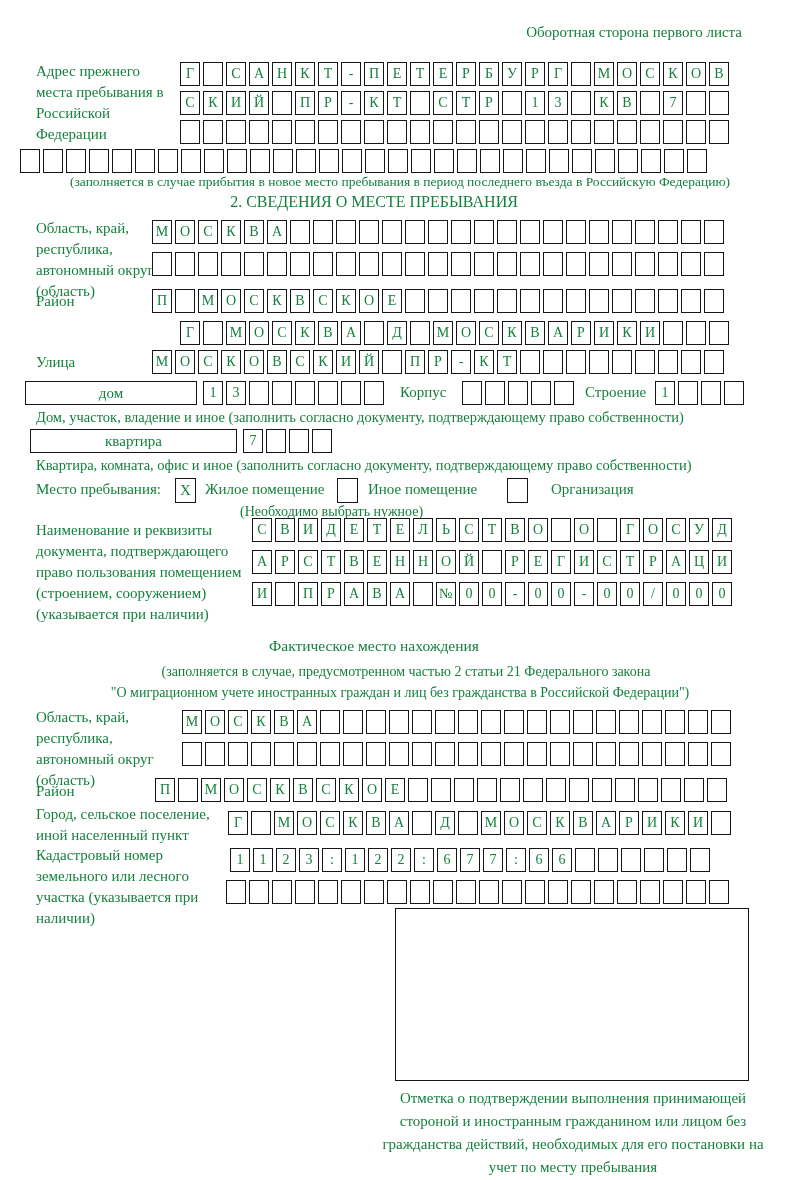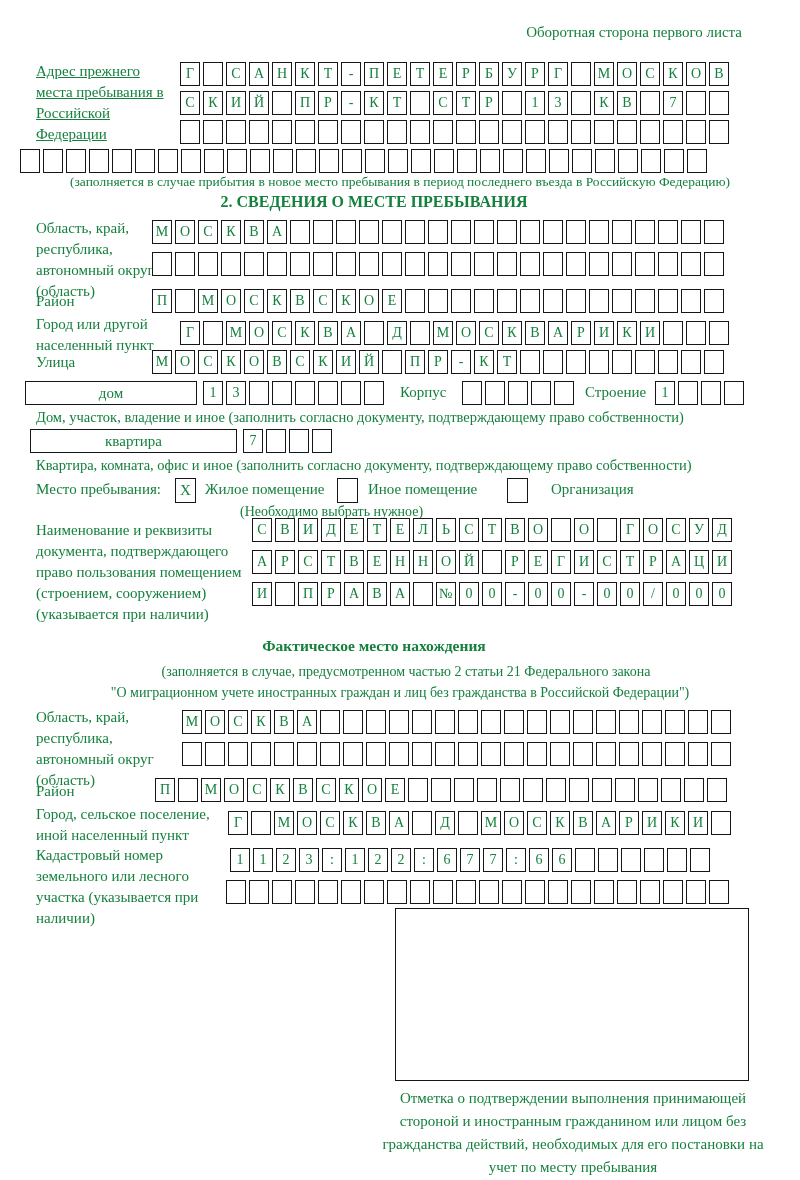--- a/index.html
+++ b/index.html
@@ -4,21 +4,21 @@
 <style>
   html,body{margin:0;padding:0;background:#ffffff;}
   .page{
     position:relative;width:800px;height:1180px;background:#ffffff;
     font-family:"Liberation Serif","DejaVu Serif",serif;color:#15803d;
     overflow:hidden;
   }
   .lbl{position:absolute;font-size:15px;line-height:21px;}
   .note{position:absolute;font-size:13.5px;text-align:center;width:800px;left:0;}
   .cap{position:absolute;font-size:14.5px;}
-  .h{position:absolute;left:0;width:748px;text-align:center;font-weight:bold;font-size:16px;}
+  .h{position:absolute;left:0;width:748px;text-align:center;font-weight:normal;font-size:16px;}
   .cellrow{position:absolute;display:flex;gap:3px;}
   .cell{
     width:18px;height:22px;border:1.5px solid #161616;
     display:flex;align-items:center;justify-content:center;
     font-size:14px;background:#fff;flex:none;
   }
   .widebox{
     position:absolute;height:22px;border:1.5px solid #161616;
     display:flex;align-items:center;justify-content:center;font-size:15px;background:#fff;
   }
@@ -30,21 +30,21 @@
   .bigbox{position:absolute;border:1.8px solid #161616;background:#fff;}
   .corner{position:absolute;font-size:15px;}
 </style>
 </head>
 <body>
 
 <div class="page">
 
   <div class="corner" style="top:24px;right:58px;">Оборотная сторона первого листа</div>
 
-  <div class="lbl" style="left:36px;top:61px;width:135px;text-decoration:underline;">Адрес прежнего места пребывания в Российской Федерации</div>
+  <div class="lbl" style="left:36px;top:61px;width:135px;">Адрес прежнего места пребывания в Российской Федерации</div>
   <div class="cellrow" style="left:180px;top:62px;">
       <span class="cell">Г</span>
       <span class="cell"></span>
       <span class="cell">С</span>
       <span class="cell">А</span>
       <span class="cell">Н</span>
       <span class="cell">К</span>
       <span class="cell">Т</span>
       <span class="cell">-</span>
       <span class="cell">П</span>
@@ -230,21 +230,20 @@
       <span class="cell"></span>
       <span class="cell"></span>
       <span class="cell"></span>
       <span class="cell"></span>
       <span class="cell"></span>
       <span class="cell"></span>
       <span class="cell"></span>
       <span class="cell"></span>
     </div>
 
-  <div class="lbl" style="left:36px;top:314px;width:150px;">Город или другой населенный пункт</div>
   <div class="cellrow" style="left:180px;top:321px;">
       <span class="cell">Г</span>
       <span class="cell"></span>
       <span class="cell">М</span>
       <span class="cell">О</span>
       <span class="cell">С</span>
       <span class="cell">К</span>
       <span class="cell">В</span>
       <span class="cell">А</span>
       <span class="cell"></span>

